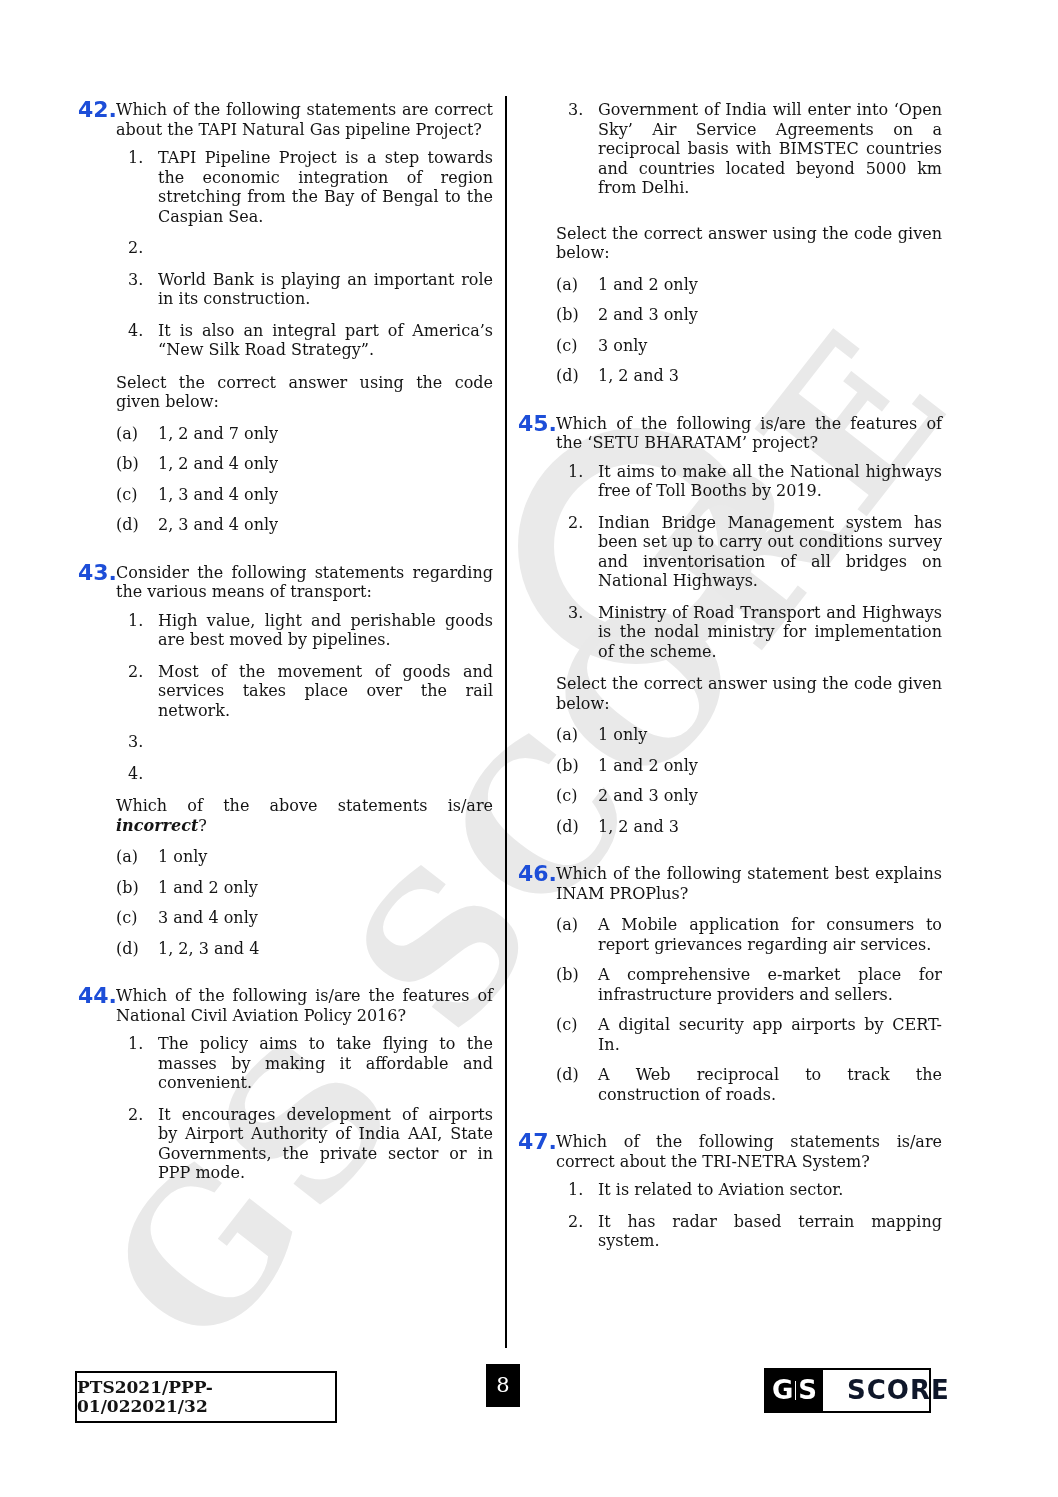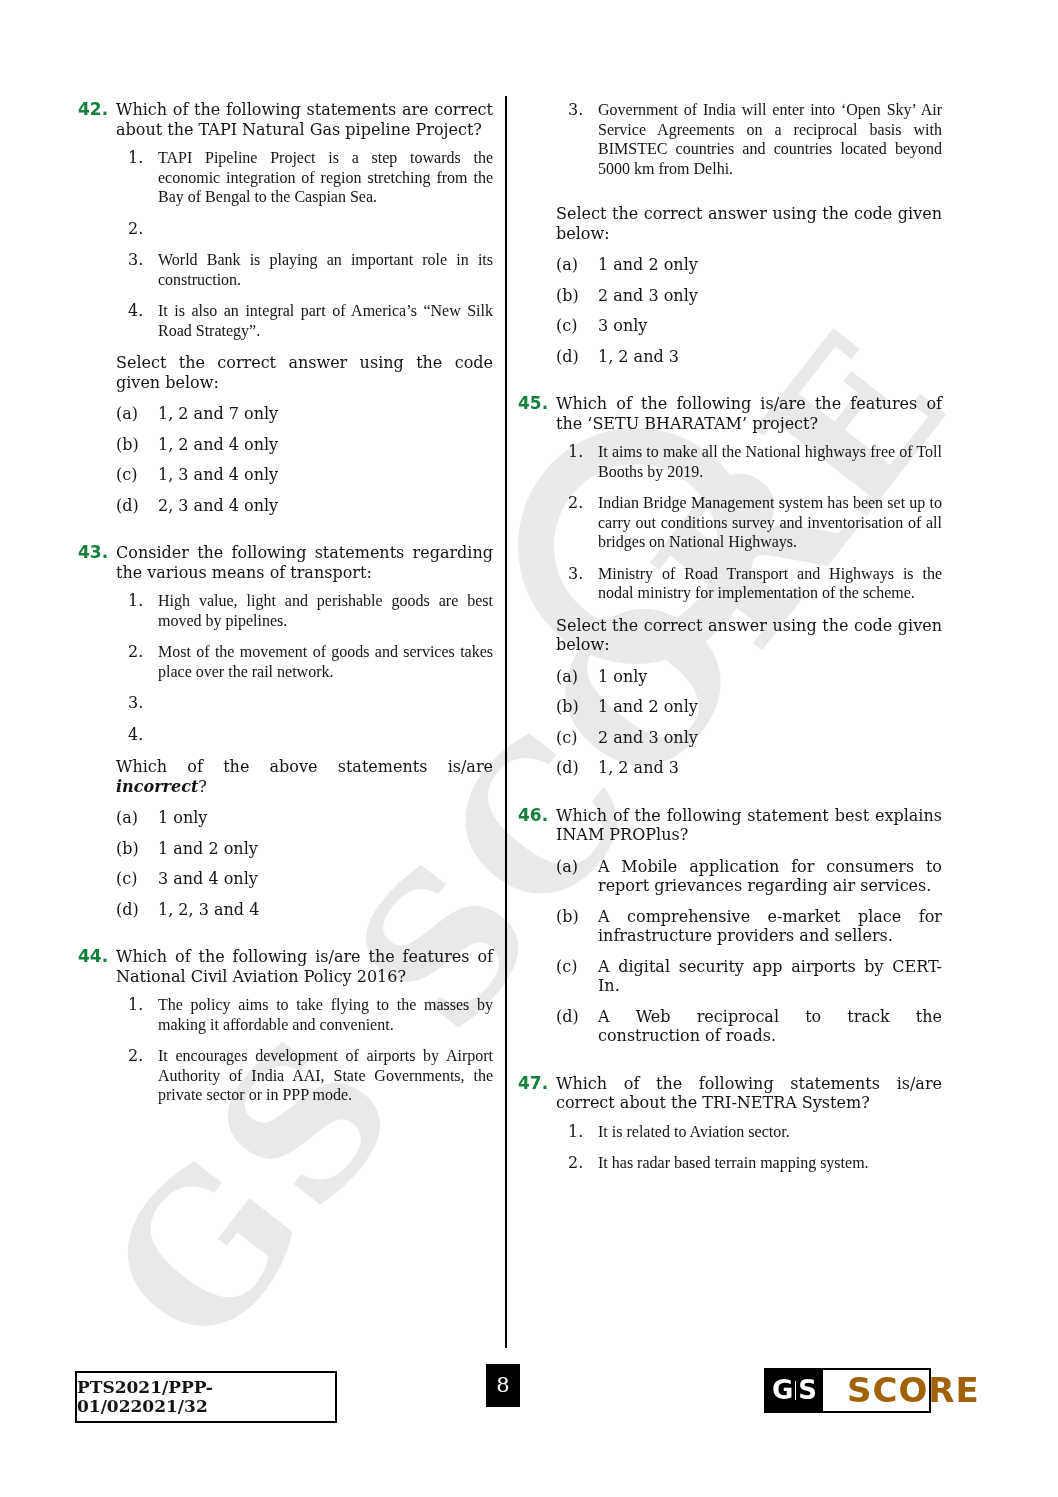--- a/index.html
+++ b/index.html
@@ -21,27 +21,27 @@
     border:36px solid #eaeaea; border-radius:50%; z-index:0;
   }
   
   .divider { position:absolute; left:505px; top:96px; width:2px; height:1252px; background:#000; z-index:1; }
   .col { position:absolute; top:100px; z-index:1; }
   .col-left  { left:78px;  width:415px; }
   .col-right { left:518px; width:424px; }
   
   .q { display:flex; margin-bottom:28px; }
   .q:last-child { margin-bottom:0; }
-  .q-num { flex:none; width:38px; font-family:"DejaVu Sans", sans-serif; font-weight:bold; font-size:17px; color:#15803d; }
+  .q-num { flex:none; width:38px; font-family:"DejaVu Sans", sans-serif; font-weight:bold; font-size:22px; color:#1d4ed8; }
   .q-body { flex:1; min-width:0; }
   .q-text { text-align:justify; }
   .stmt { display:flex; margin-top:12px; padding-left:12px; }
   .stmt.first { margin-top:9px; }
   .stmt-num { flex:none; width:30px; }
-  .stmt-text { flex:1; text-align:justify;font-family:Liberation Serif, serif; }
+  .stmt-text { flex:1; text-align:justify; }
   .select-line { margin-top:13px; text-align:justify; }
   .tail { margin-top:13px; text-align:justify; }
   .emph { font-weight:bold; font-style:italic; }
   .opt { display:flex; margin-top:11px; }
   .opt.first { margin-top:12px; }
   .opt-letter { flex:none; width:42px; }
   .opt-text { flex:1; text-align:justify; }
   
   .footer-code-box {
     position:absolute; left:75px; top:1371px; width:262px; height:52px;
@@ -59,21 +59,21 @@
     font-family:"DejaVu Sans", sans-serif; font-weight:bold;
   }
   .logo-gs {
     flex:none; width:57px; background:#000; color:#fff;
     display:flex; align-items:center; justify-content:center; font-size:26px;
   }
   .logo-gs .g { padding-right:2px; }
   .logo-gs .s { padding-left:2px; border-left:1px solid #fff; }
   .logo-score {
     flex:1; display:flex; align-items:center; justify-content:center;
-    color:#a16207; font-size:34px; letter-spacing:1px;padding-left:24px;
+    color:#0f172a; font-size:26px; letter-spacing:1px;padding-left:24px;
   }
 </style>
 </head>
 <body>
 
 <div class="page">
 
   <div class="wm-ring"></div>
   <div class="wm-text">GS SCORE</div>
 

